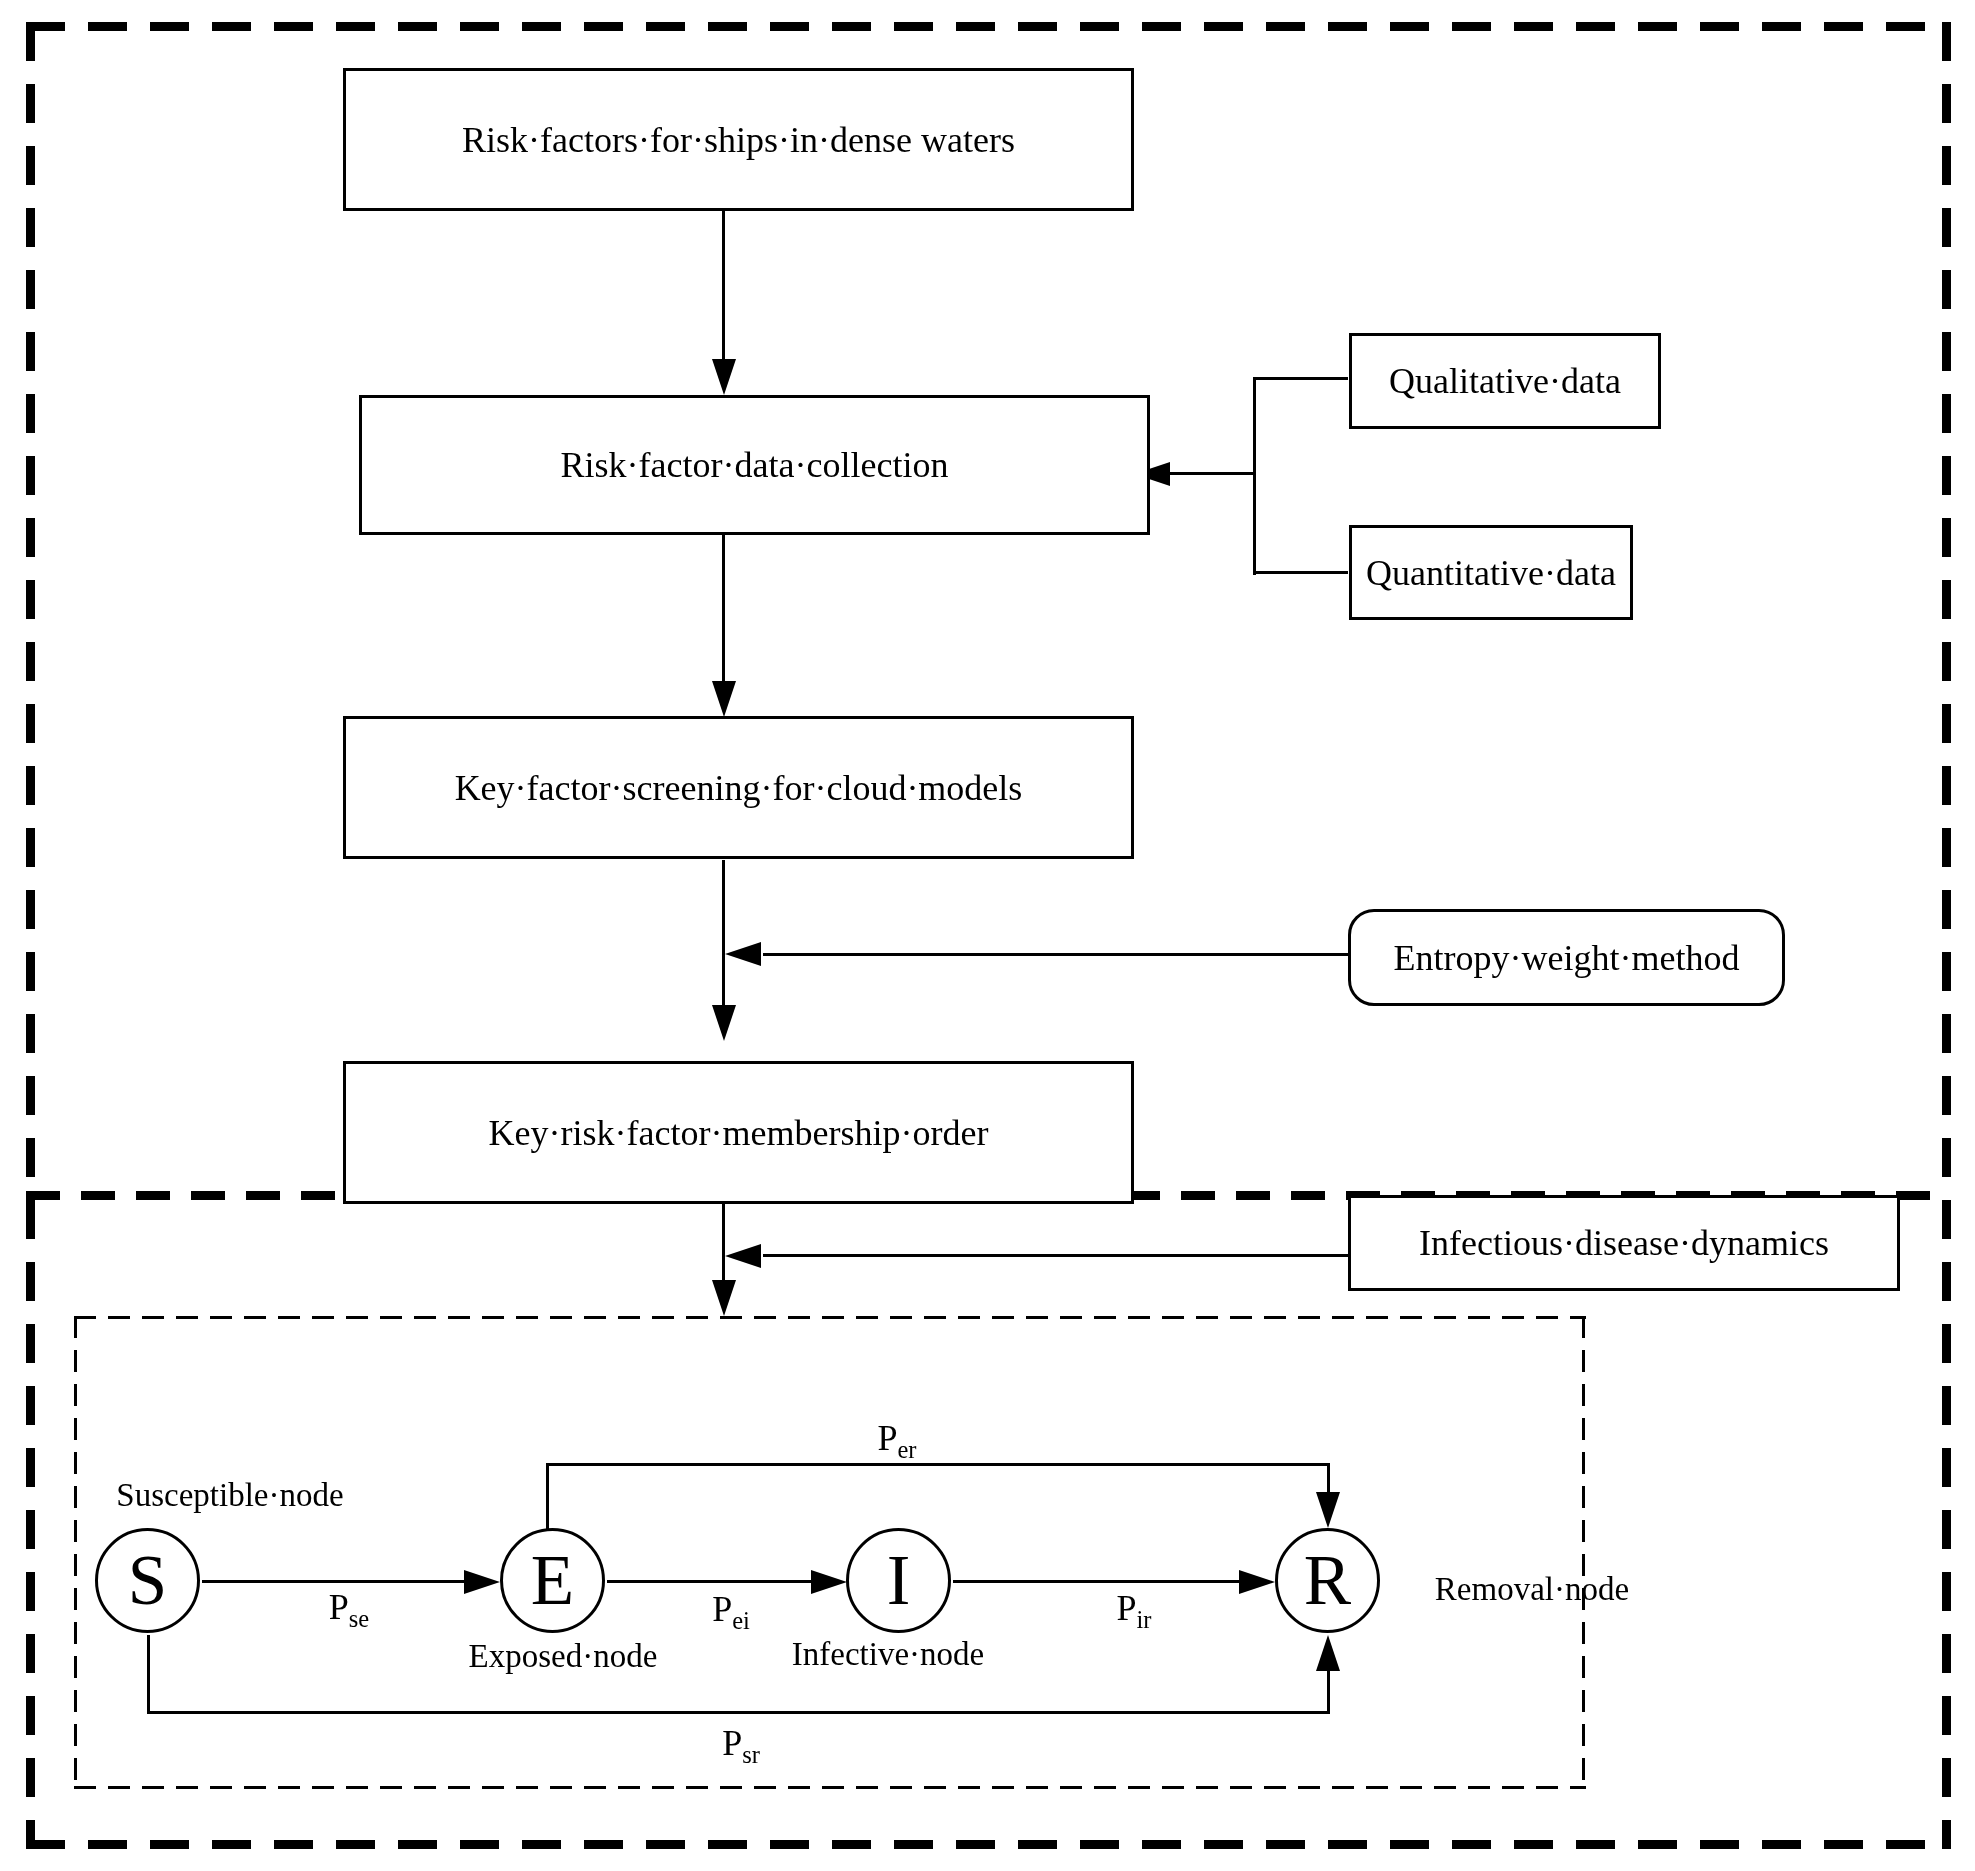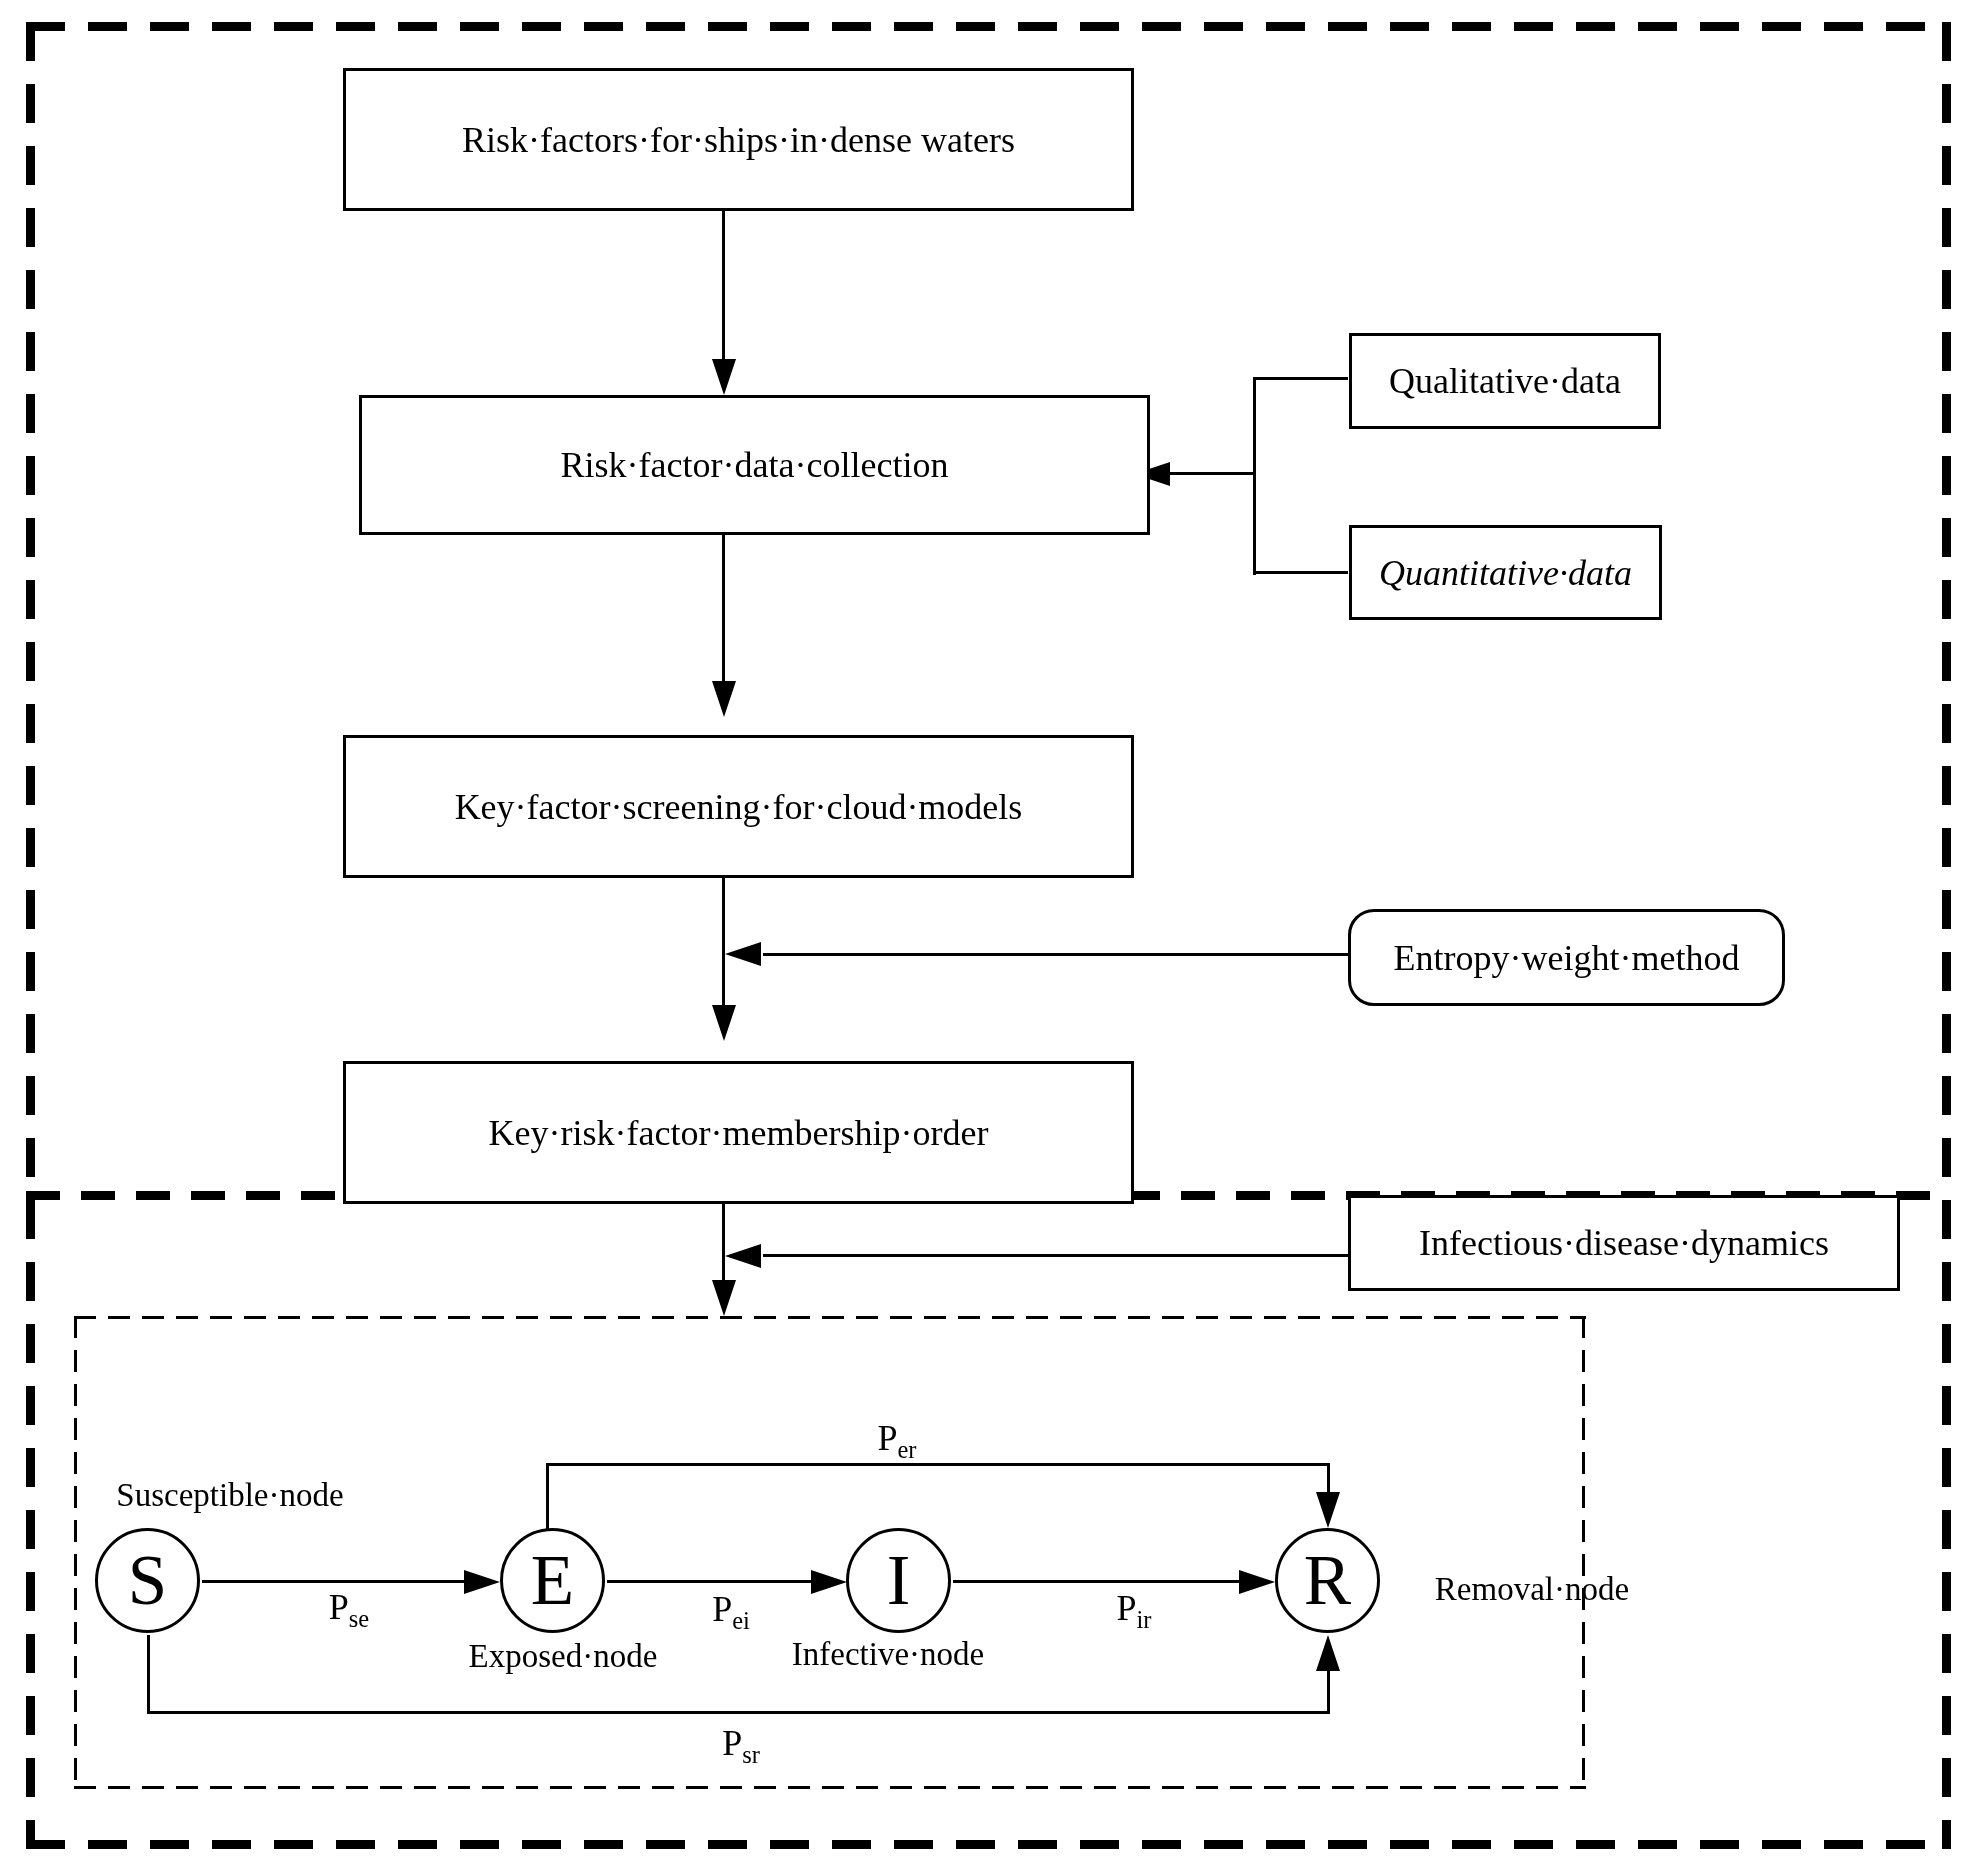--- a/index.html
+++ b/index.html
@@ -83,30 +83,30 @@
 
   <div class="line" style="left:763px;top:1254px;width:585px;height:3px;"></div>
   <div class="ah ah-left" style="left:725px;top:1244px;"></div>
 
   <div class="fbox" style="left:343px;top:68px;width:791px;height:143px;">
     <span>Risk·factors·for·ships·in·dense waters</span>
   </div>
   <div class="fbox" style="left:343px;top:395px;width:791px;height:140px;margin-left:16px;">
     <span>Risk·factor·data·collection</span>
   </div>
-  <div class="fbox" style="left:343px;top:716px;width:791px;height:143px;margin-top:19px;">
+  <div class="fbox" style="left:343px;top:716px;width:791px;height:143px;">
     <span>Key·factor·screening·for·cloud·models</span>
   </div>
   <div class="fbox" style="left:343px;top:1041px;width:791px;height:143px;margin-top:20px;">
     <span>Key·risk·factor·membership·order</span>
   </div>
   <div class="fbox" style="left:1349px;top:333px;width:312px;height:96px;">
     <span>Qualitative·data</span>
   </div>
-  <div class="fbox" style="left:1349px;top:525px;width:313px;height:95px;font-style:italic;">
+  <div class="fbox" style="left:1349px;top:525px;width:284px;height:95px;">
     <span>Quantitative·data</span>
   </div>
   <div class="fbox" style="left:1348px;top:909px;width:437px;height:97px;border-radius:26px;">
     <span>Entropy·weight·method</span>
   </div>
   <div class="fbox" style="left:1348px;top:1195px;width:552px;height:96px;">
     <span>Infectious·disease·dynamics</span>
   </div>
 
   <div class="dashHsm" style="left:74px;top:1316px;width:1512px;height:3px;"></div>

